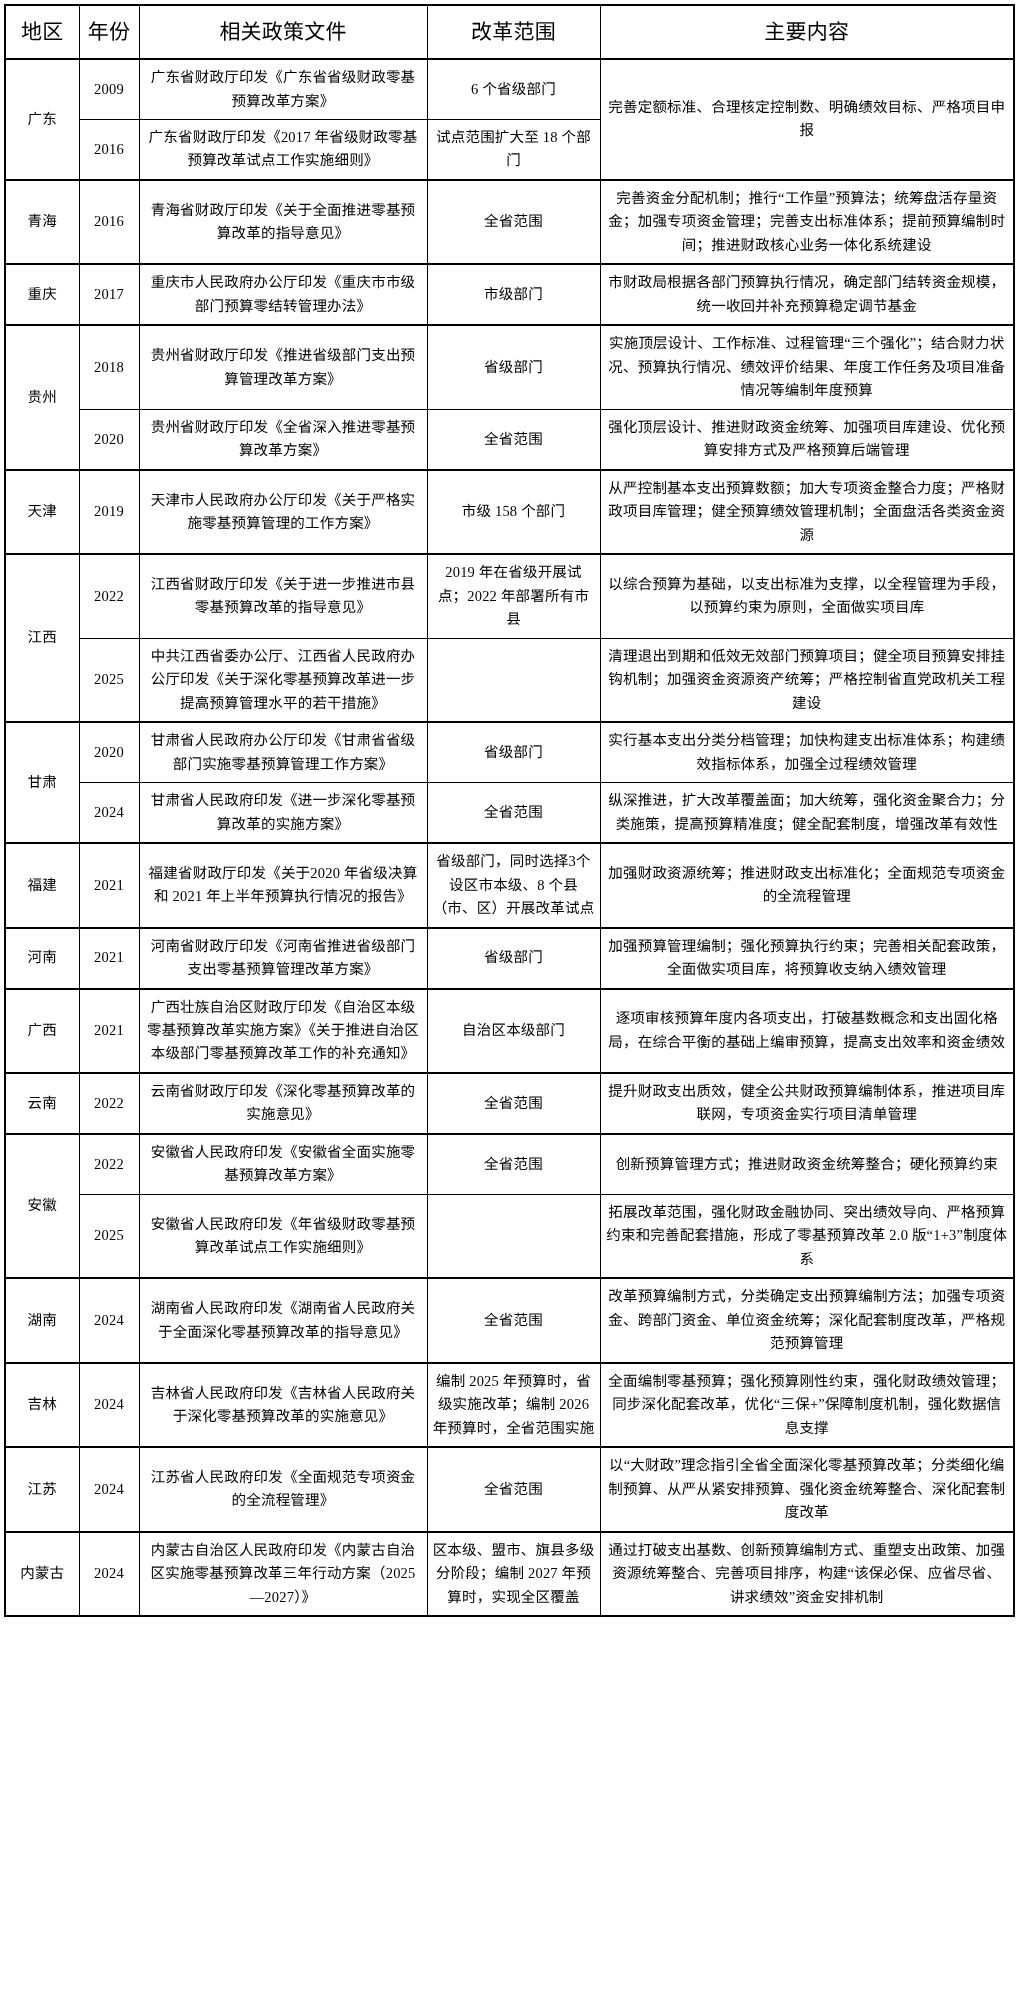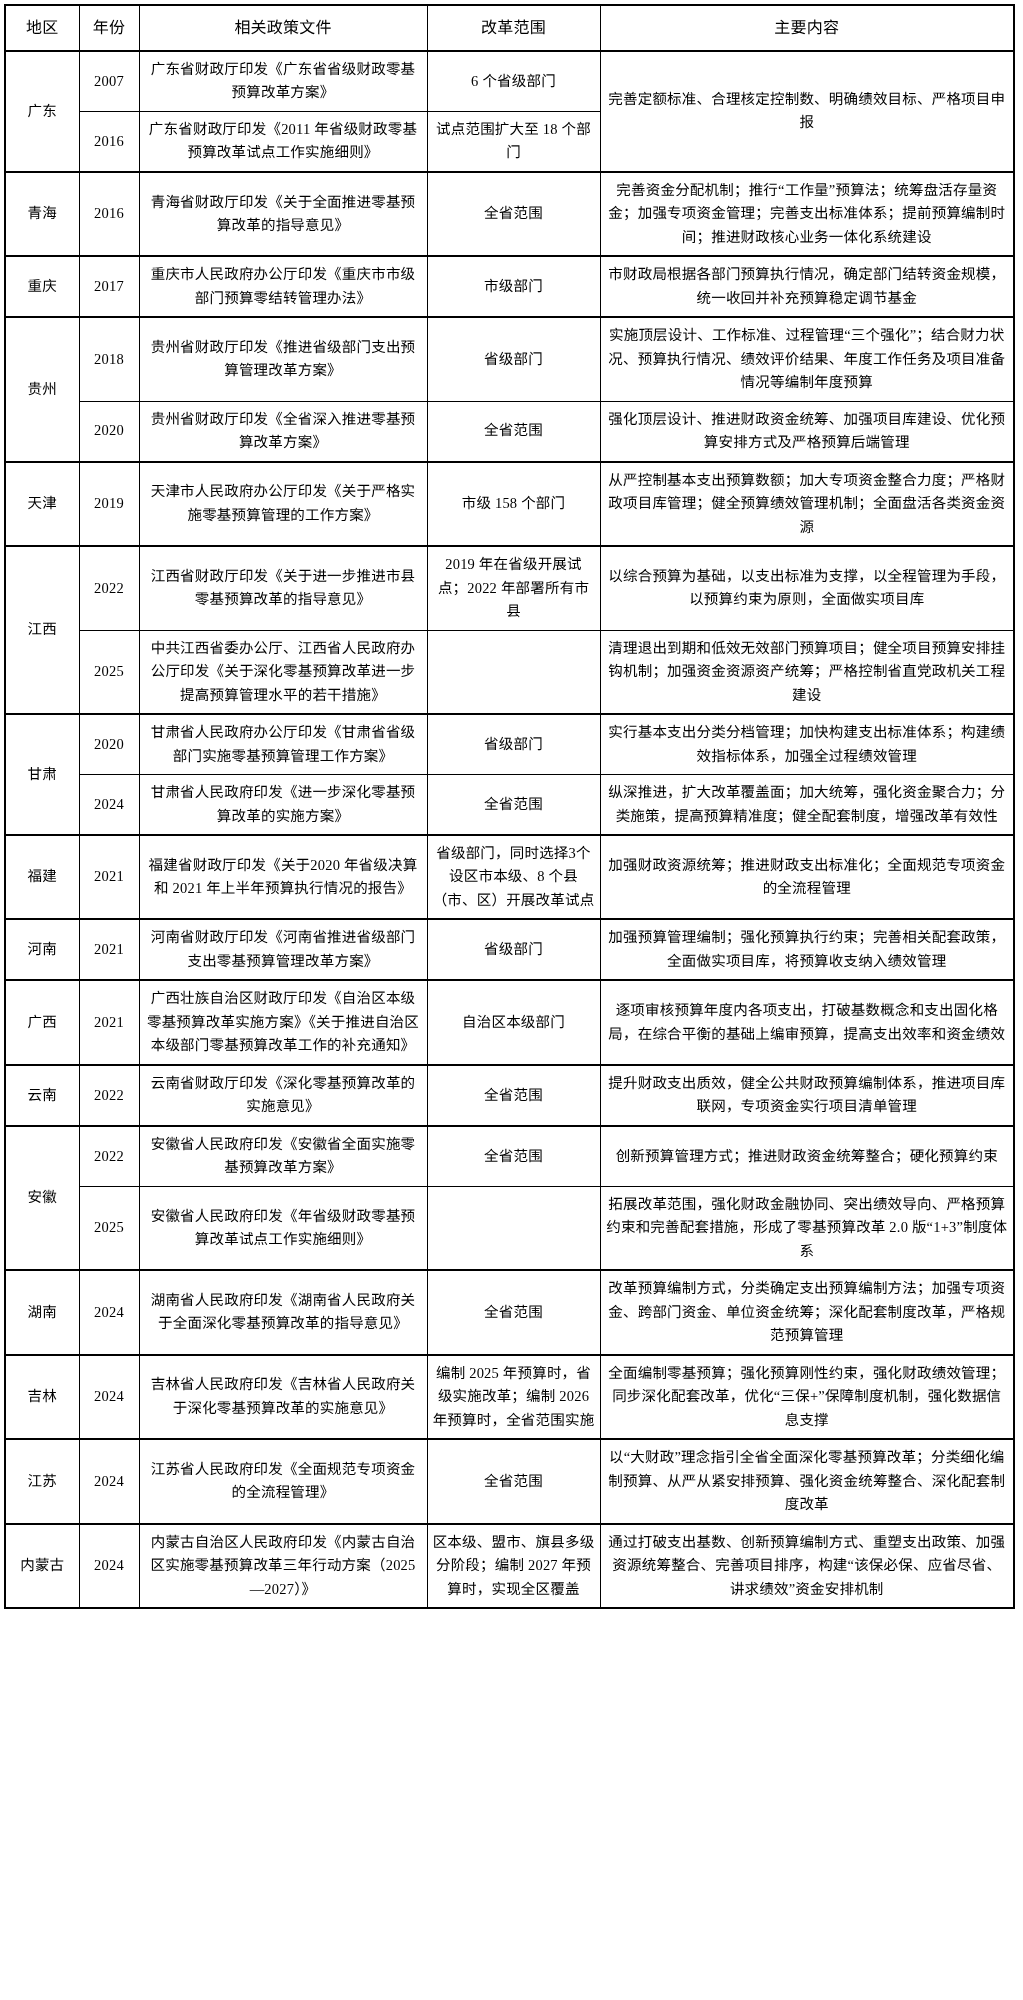--- a/index.html
+++ b/index.html
@@ -33,21 +33,21 @@
     padding:6px 5px;
     vertical-align:middle;
     text-align:center;
     font-size:14.5px;
     line-height:1.62;
     letter-spacing:0.2px;
     word-break:break-all;
   }
   table.policy thead th{
     font-weight:normal;
-    font-size:16px;
+    font-size:21px;
     padding:9px 5px;
     border-bottom:2.2px solid #000;
   }
   
   tr.group-start > td{border-top:2.2px solid #000;}
   td.region-cell{
     border-top:2.2px solid #000;
     border-bottom:2.2px solid #000;
     font-size:15px;
   }
@@ -79,28 +79,28 @@
         <th>地区</th>
         <th>年份</th>
         <th>相关政策文件</th>
         <th>改革范围</th>
         <th>主要内容</th>
       </tr>
     </thead>
     <tbody id="table-body">
         <tr class="group-start">
           <td class="region-cell" rowspan="2">广东</td>
-          <td class="year-cell">2007</td>
+          <td class="year-cell">2009</td>
           <td class="doc-cell">广东省财政厅印发《广东省省级财政零基预算改革方案》</td>
           <td class="scope-cell">6 个省级部门</td>
           <td class="content-cell grouped" rowspan="2">完善定额标准、合理核定控制数、明确绩效目标、严格项目申报</td>
         </tr>
         <tr>
           <td class="year-cell">2016</td>
-          <td class="doc-cell">广东省财政厅印发《2011 年省级财政零基预算改革试点工作实施细则》</td>
+          <td class="doc-cell">广东省财政厅印发《2017 年省级财政零基预算改革试点工作实施细则》</td>
           <td class="scope-cell">试点范围扩大至 18 个部门</td>
         </tr>
         <tr class="group-start">
           <td class="region-cell" rowspan="1">青海</td>
           <td class="year-cell">2016</td>
           <td class="doc-cell">青海省财政厅印发《关于全面推进零基预算改革的指导意见》</td>
           <td class="scope-cell grouped">全省范围</td>
           <td class="content-cell grouped">完善资金分配机制；推行“工作量”预算法；统筹盘活存量资金；加强专项资金管理；完善支出标准体系；提前预算编制时间；推进财政核心业务一体化系统建设</td>
         </tr>
         <tr class="group-start">

